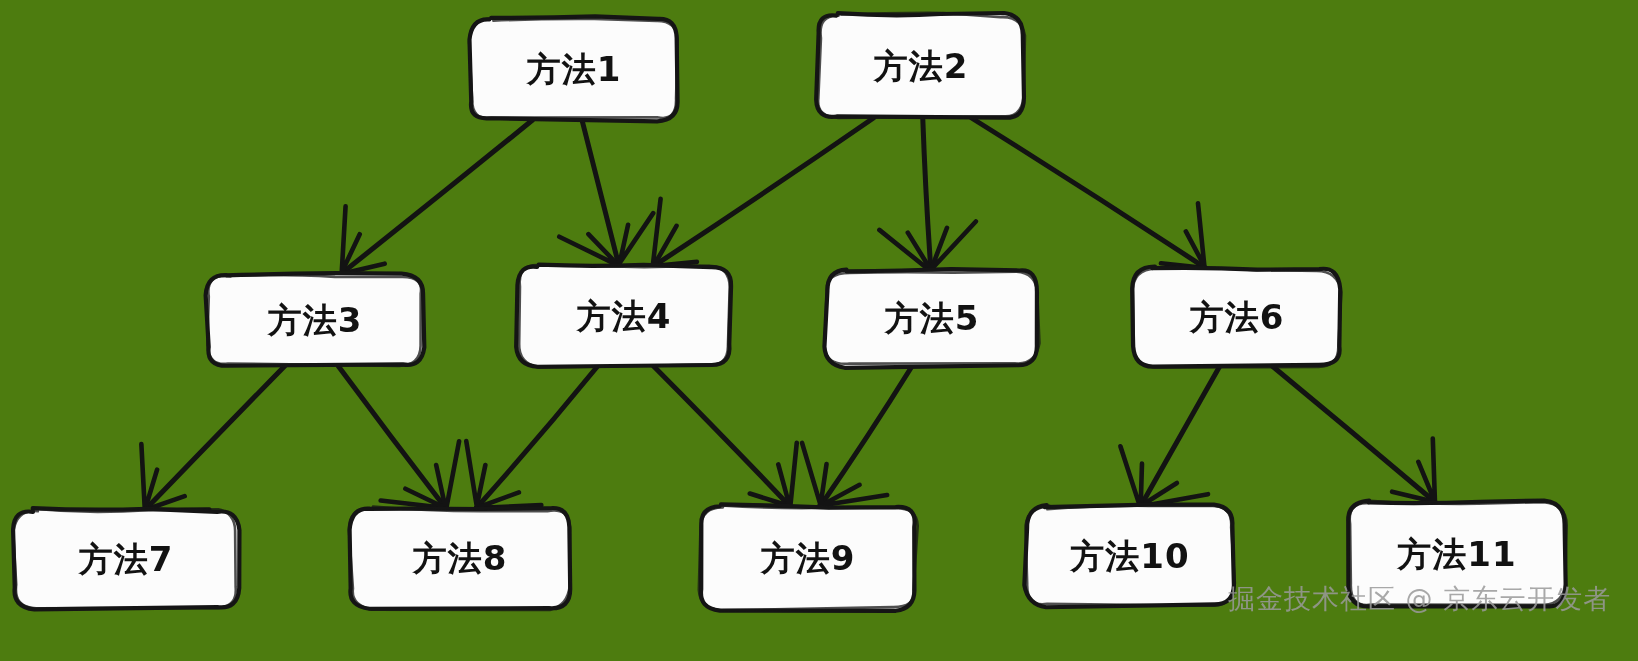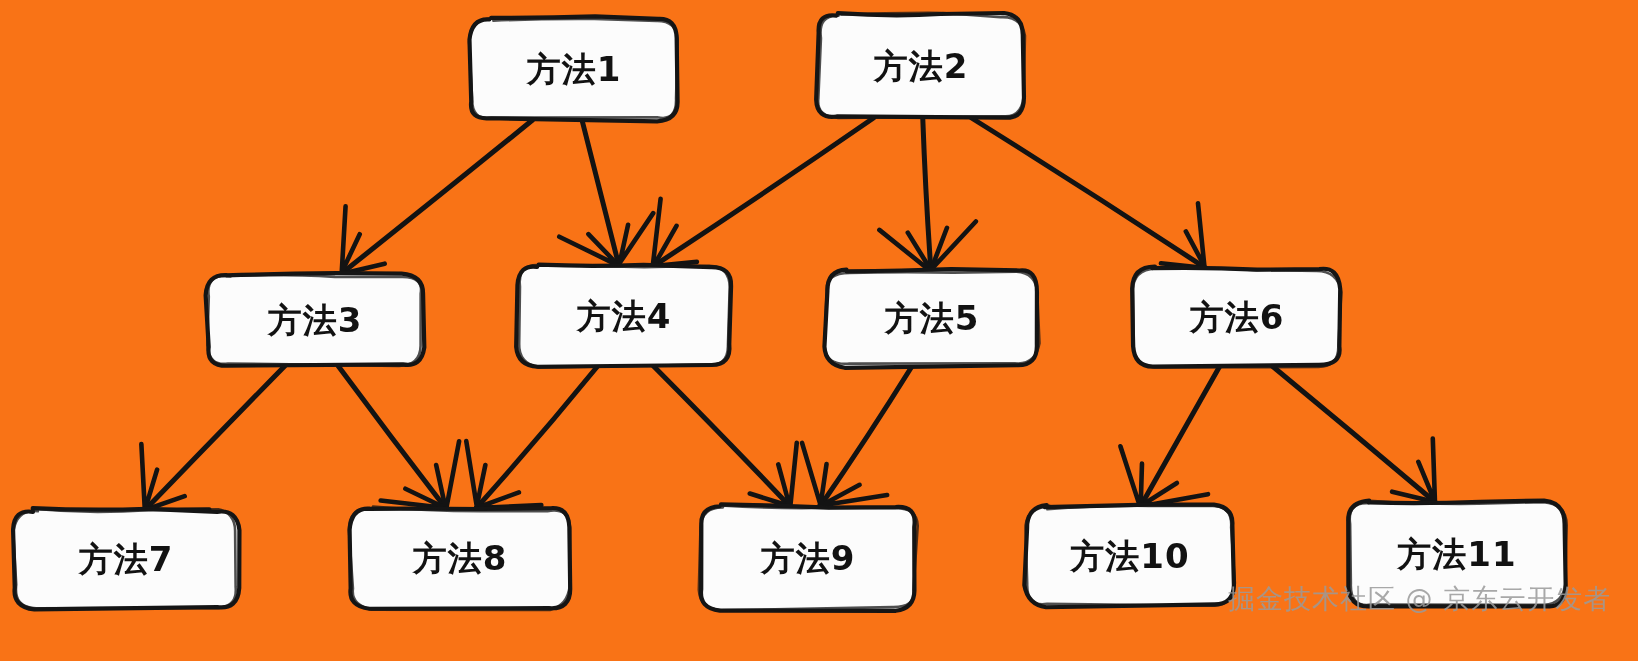--- a/index.html
+++ b/index.html
@@ -7,21 +7,21 @@
     padding: 0;
     background: #ffffff;
   }
   body {
     font-family: "Liberation Sans", sans-serif;
   }
   #diagram-root {
     position: relative;
     width: 1638px;
     height: 661px;
-    background: #f97316;
+    background: #4d7c0f;
     overflow: hidden;
   }
   svg#flow-svg {
     position: absolute;
     left: 0;
     top: 0;
     width: 1638px;
     height: 661px;
   }
   .node-shape {

